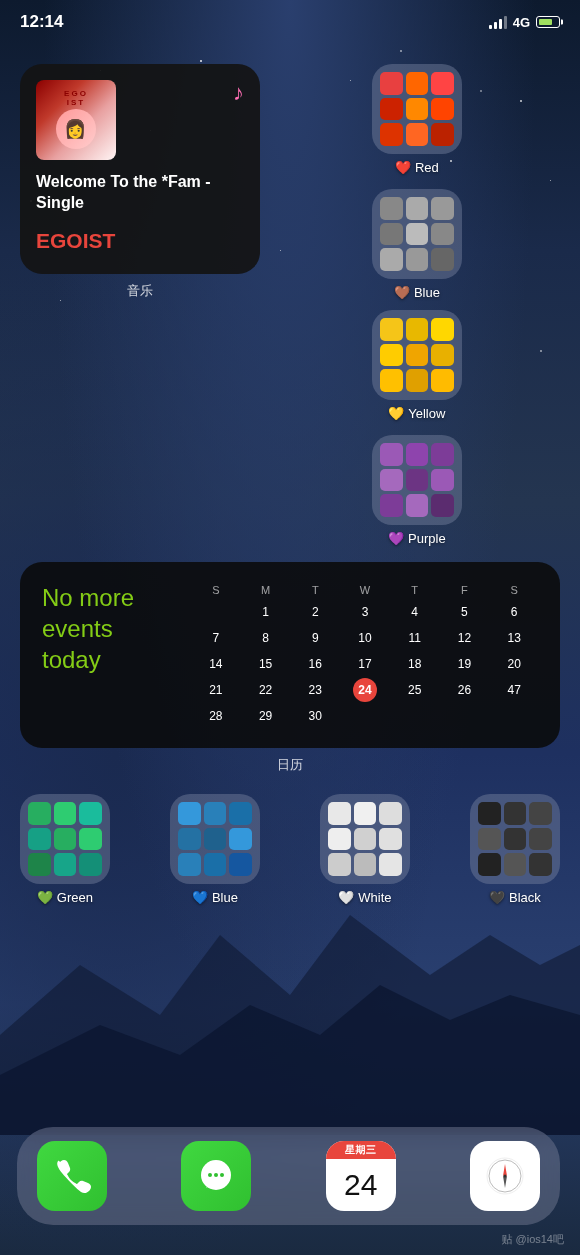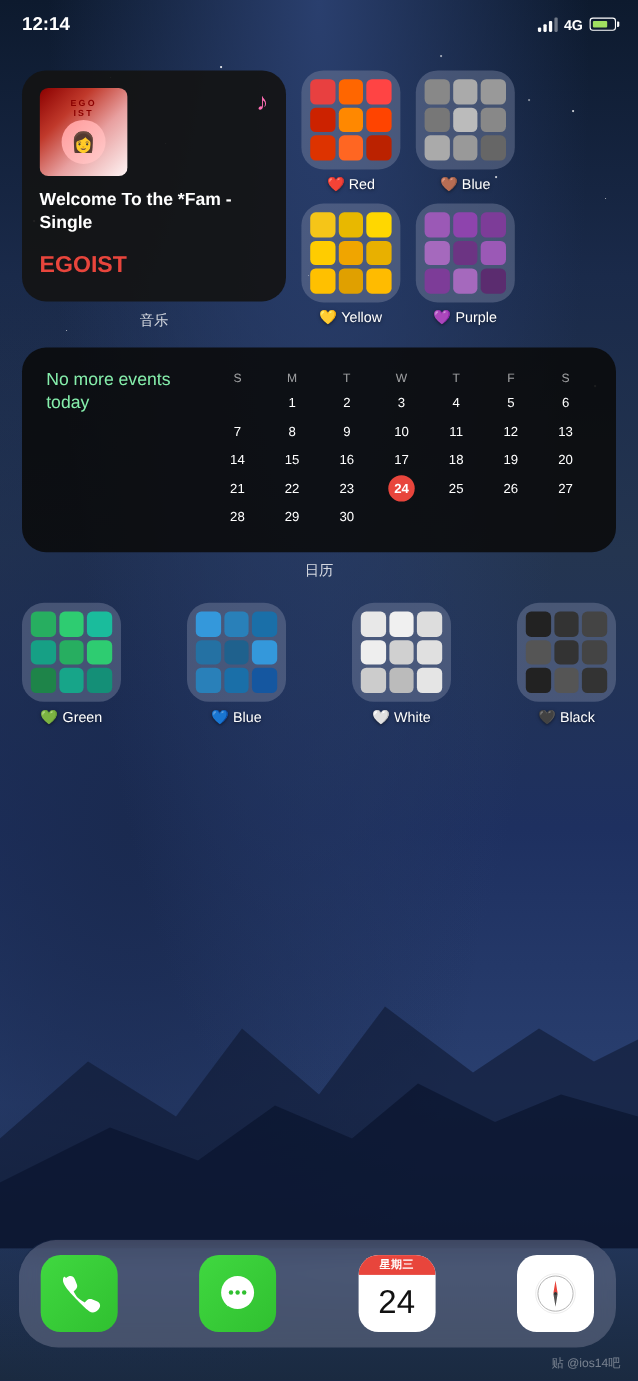--- a/index.html
+++ b/index.html
@@ -186,20 +186,21 @@
     
     .app-groups-right {
       display: flex;
       flex-direction: column;
       gap: 10px;
       flex: 1;
     }
     .app-row {
       display: flex;
       gap: 14px;
+      flex-direction: column;
     }
     .app-group {
       display: flex;
       flex-direction: column;
       align-items: center;
       gap: 6px;
     }
     .app-folder {
       width: 90px;
       height: 90px;
@@ -307,22 +308,22 @@
     .calendar-widget {
       background: rgba(10, 10, 10, 0.88);
       border-radius: 22px;
       padding: 20px 22px;
       margin-top: 16px;
       display: flex;
       gap: 20px;
     }
     .calendar-no-events {
       width: 130px;
-      color: #86efac;
-      font-size: 16px;
+      color: #84cc16;
+      font-size: 24px;
       font-weight: 500;
       line-height: 1.3;
       flex-shrink: 0;
     }
     .calendar-right {
       flex: 1;
     }
     .cal-month {
       color: #e8453c;
       font-size: 15px;
@@ -634,21 +635,21 @@
           <div class="cal-day">18</div>
           <div class="cal-day">19</div>
           <div class="cal-day">20</div>
 
           <div class="cal-day">21</div>
           <div class="cal-day">22</div>
           <div class="cal-day">23</div>
           <div class="cal-day today">24</div>
           <div class="cal-day">25</div>
           <div class="cal-day">26</div>
-          <div class="cal-day">27</div>
+          <div class="cal-day">47</div>
 
           <div class="cal-day">28</div>
           <div class="cal-day">29</div>
           <div class="cal-day">30</div>
           <div class="cal-day empty"></div>
           <div class="cal-day empty"></div>
           <div class="cal-day empty"></div>
           <div class="cal-day empty"></div>
         </div>
       </div>

